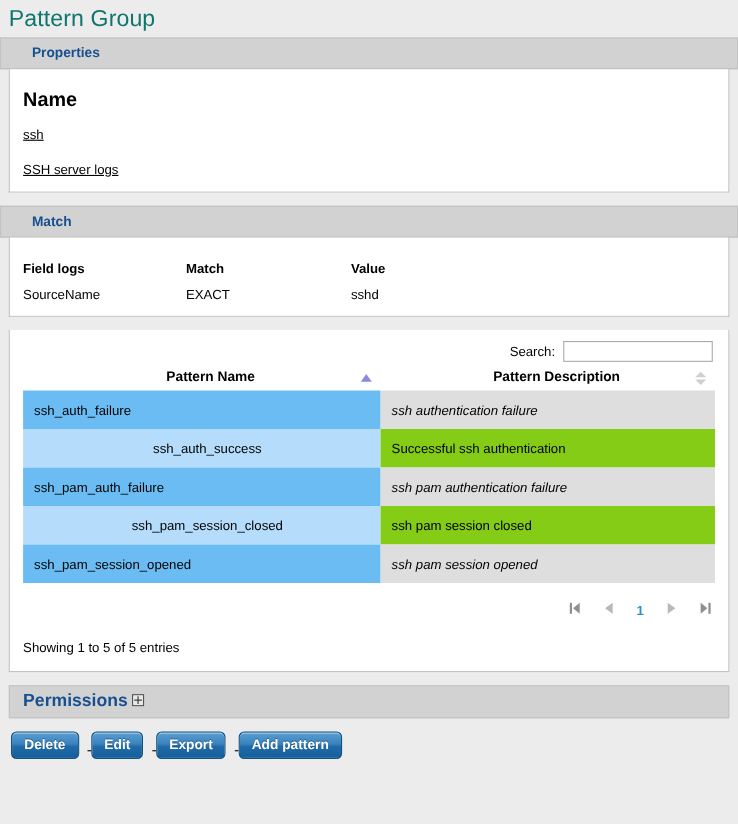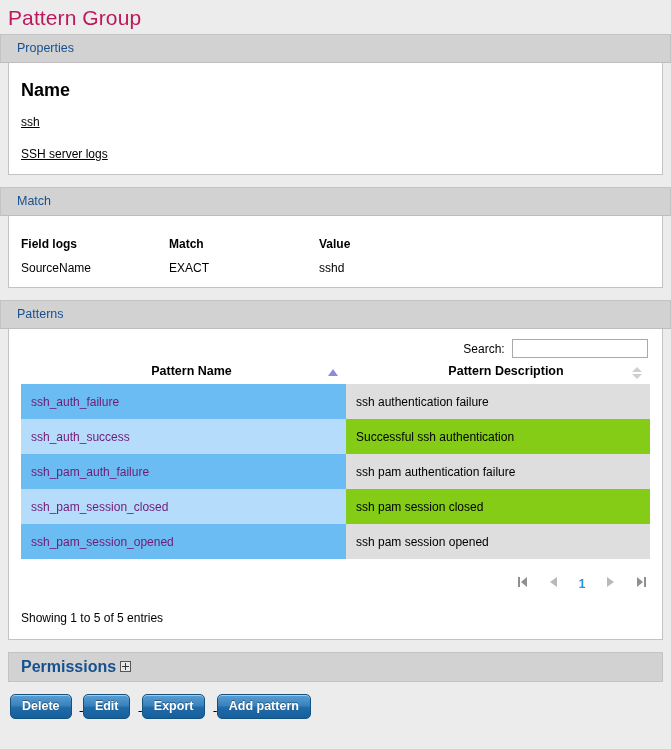--- a/index.html
+++ b/index.html
@@ -12,43 +12,43 @@
     background: #ececec;
     font-family: "Liberation Sans", sans-serif;
     font-size: 12px;
     color: #000;
     overflow: hidden;
   }
 
   
   .page-title {
     font-size: 21px;
-    color: #be185d;
+    color: #0f766e;
     padding: 4px 0 0 8px;
     font-weight: normal;
     line-height: 28px;
     height: 30px;
     letter-spacing: 0.1px;
   }
 
   
   .panel {
     margin: 0 8px 12px 8px;
     border: 1px solid #c3c3c3;
     border-top: none;
     background: #fff;
   }
   .panel-header {
     background: #d2d2d2;
     border: 1px solid #c3c3c3;
     border-bottom: 1px solid #bdbdbd;
     color: #17508f;
-    font-weight: normal;
+    font-weight: bold;
     font-size: 12.5px;
-    padding: 6px 0 6px 16px;
+    padding: 6px 0 6px 28px;
     height: 15px;
     line-height: 15px;
   }
   .panel-body {
     background: #fff;
     padding: 12px;
   }
 
   
   .prop-label {
@@ -159,26 +159,26 @@
   }
 
   table.dt td {
     font-size: 12px;
     padding: 9px 0 9px 10px;
     height: 17px;
     vertical-align: middle;
   }
   .col-name { width: 325px; }
   td.cell-name a {
-    color: #701a75;
+    color: #000000;
     text-decoration: none;
   }
   tr.odd td.cell-name { background: #6bbcf2; }
-  tr.even td.cell-name { background: #b5ddfb; }
-  tr.odd td.cell-desc { background: #dedede; }
+  tr.even td.cell-name { background: #b5ddfb; text-align: center; }
+  tr.odd td.cell-desc { background: #dedede; font-style: italic; }
   tr.even td.cell-desc { background: #84cc16; }
   td.cell-desc { color: #000; padding-left: 8px; }
 
   
   .pager {
     text-align: right;
     padding: 16px 2px 0 0;
     height: 20px;
   }
   .pg {
@@ -315,21 +315,20 @@
             <td>EXACT</td>
             <td>sshd</td>
           </tr>
         </tbody>
       </table>
     </div>
   </div>
 </div>
 
 <div>
-  <div class="panel-header">Patterns</div>
   <div class="panel">
     <div class="patterns-body">
 
       <div class="search-row">
         <span class="search-label">Search:</span>
         <input class="search-input" type="text" placeholder="" style="">
       </div>
 
       <table class="dt">
         <thead>

